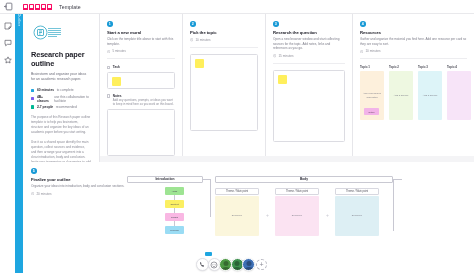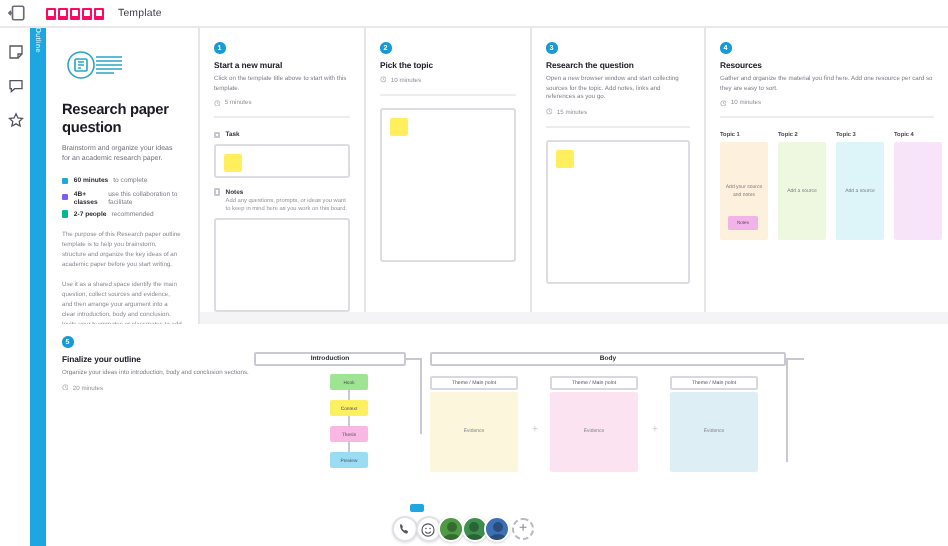--- a/index.html
+++ b/index.html
@@ -421,21 +421,21 @@
 
   <div class="infocard">
     <div class="ic-badge">
       <svg viewBox="0 0 60 42" width="30" height="21" fill="none" stroke="#2aa5c4" stroke-width="1.6">
         <circle cx="15" cy="19" r="13"></circle>
         <rect x="9" y="13" width="12" height="12" rx="1"></rect>
         <path d="M12 16 h6 M12 19 h6 M12 22 h3"></path>
         <path d="M30 11 h26 M30 15 h26 M30 19 h26 M30 23 h26 M30 27 h18" stroke-width="1.3"></path>
       </svg>
     </div>
-    <div class="ic-title">Research paper question</div>
+    <div class="ic-title">Research paper outline</div>
     <div class="ic-sub">Brainstorm and organize your ideas for an academic research paper.</div>
     <div class="ic-metas">
       <div class="ic-meta">
         <span class="ic-dot" style="background:#1ea6e0"></span>
         <span class="ic-meta-strong">60 minutes</span>
         <span class="ic-meta-text">to complete</span>
       </div>
       <div class="ic-meta">
         <span class="ic-dot" style="background:#7d5cf0"></span>
         <span class="ic-meta-strong">4B+ classes</span>

